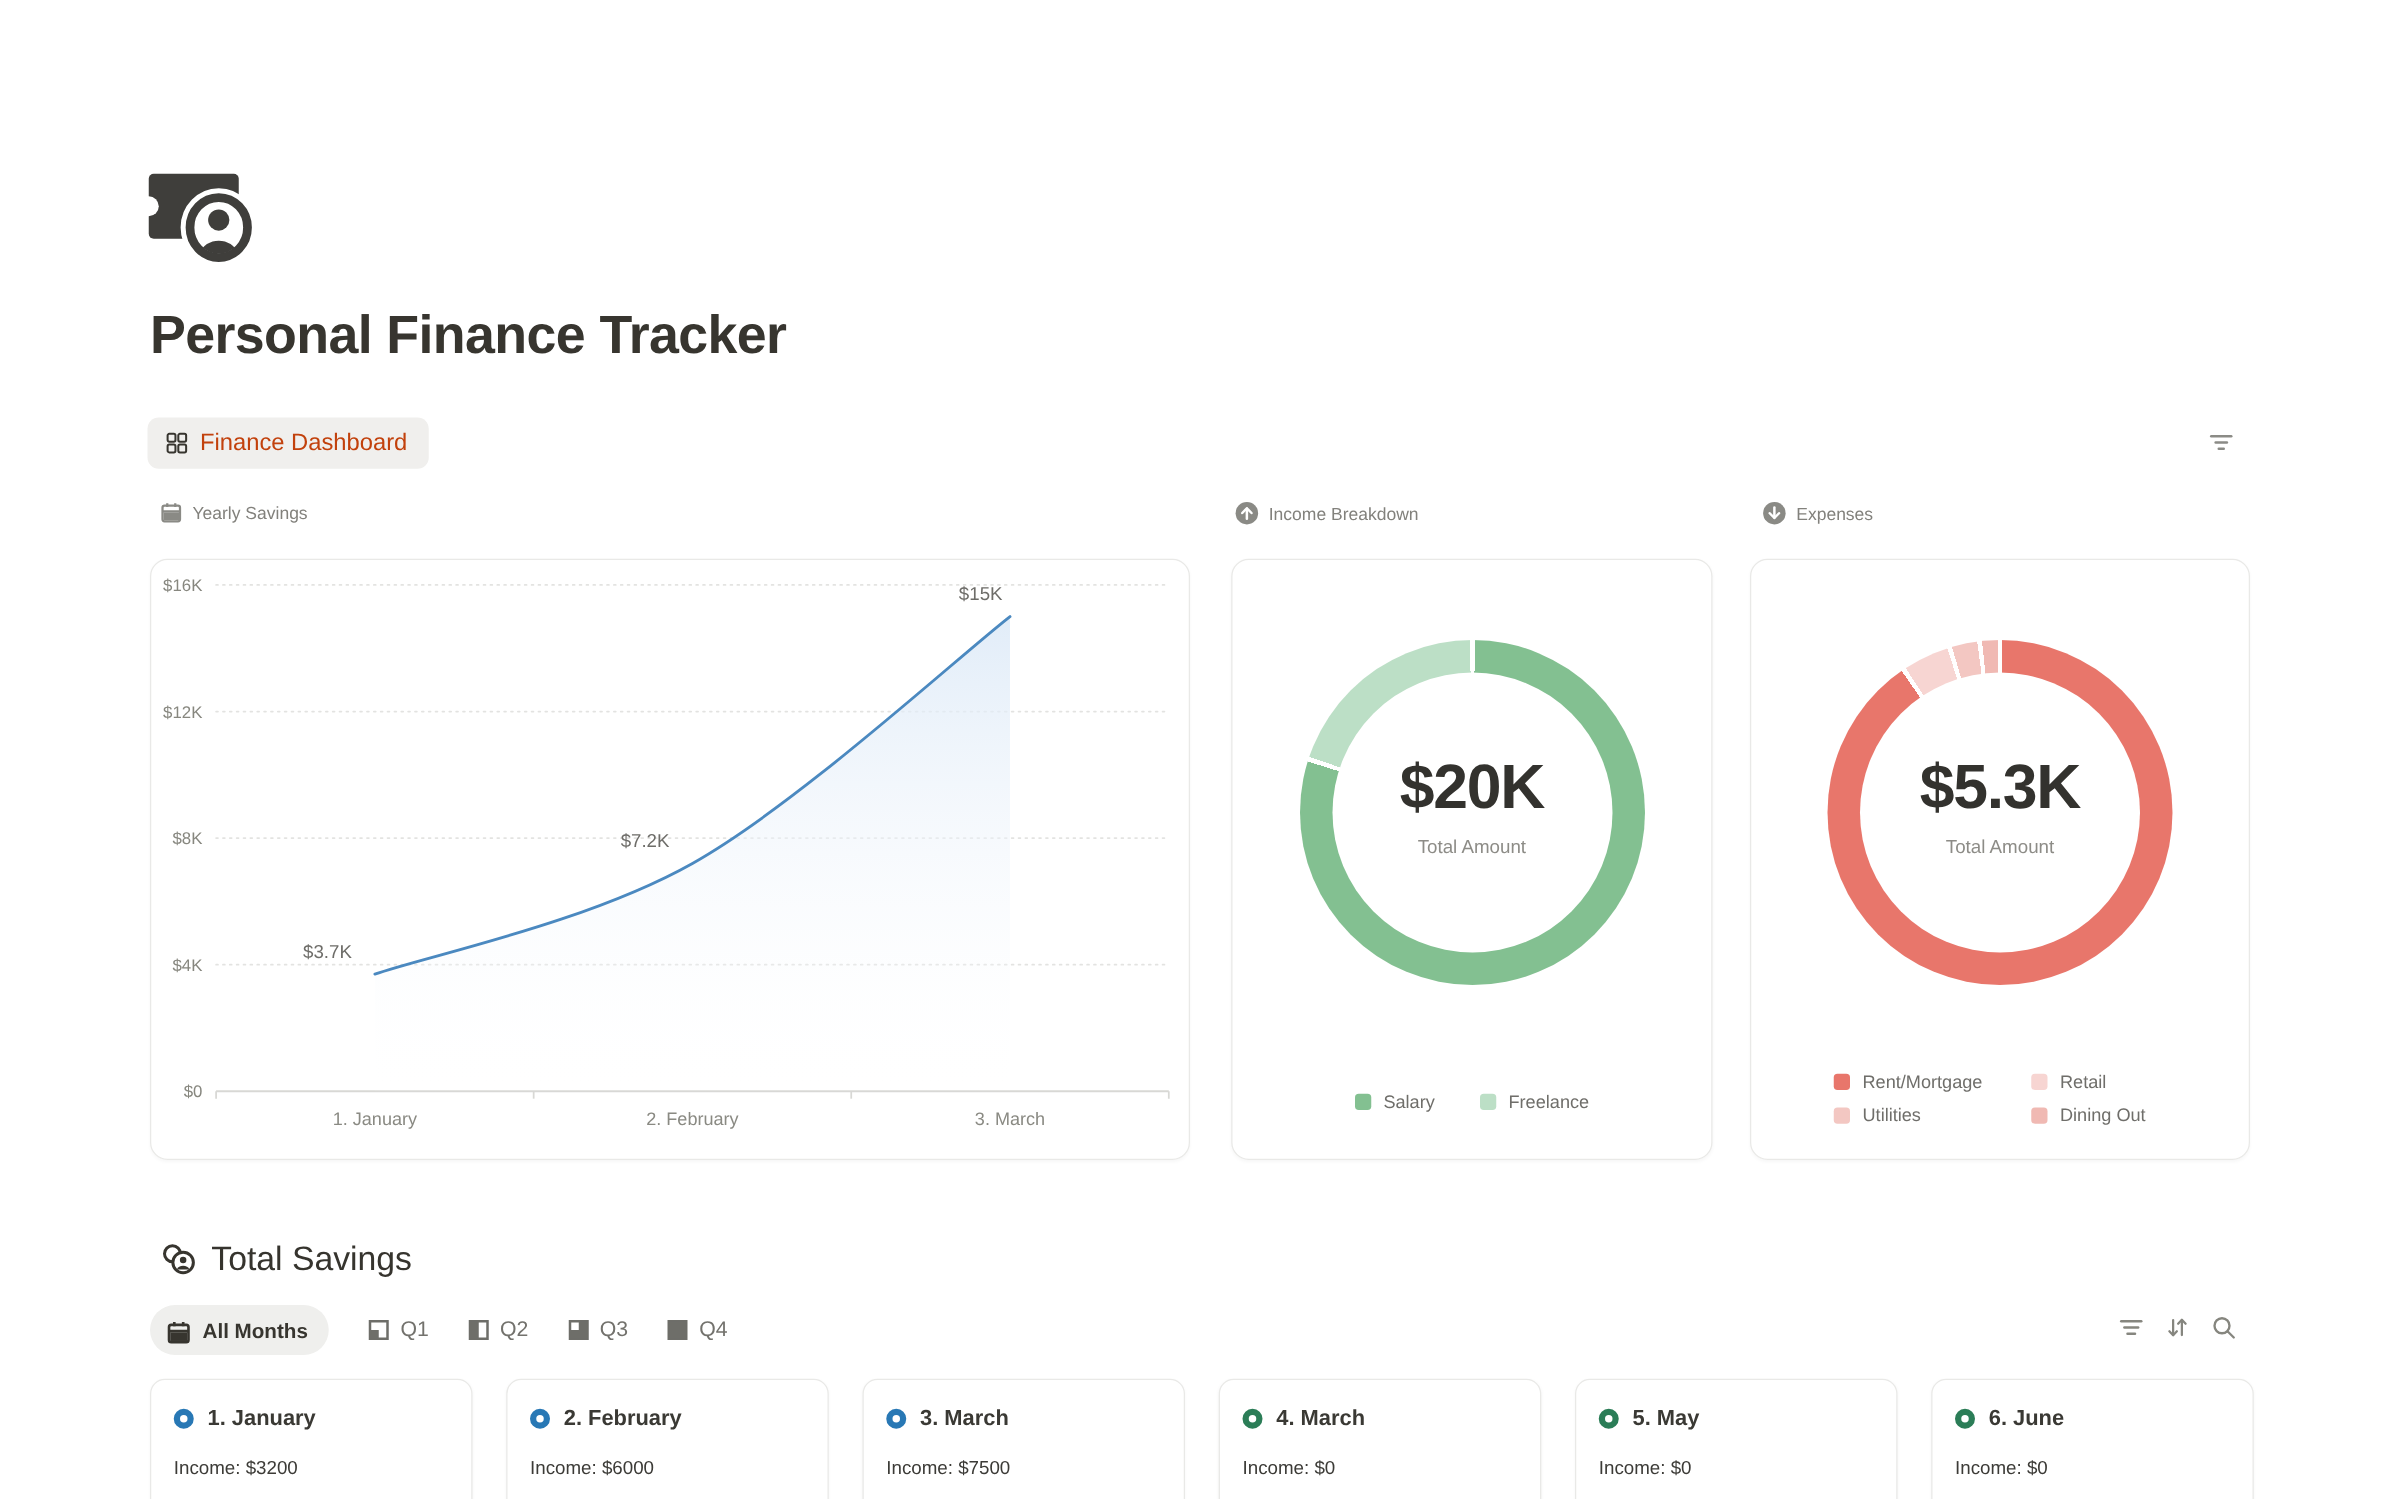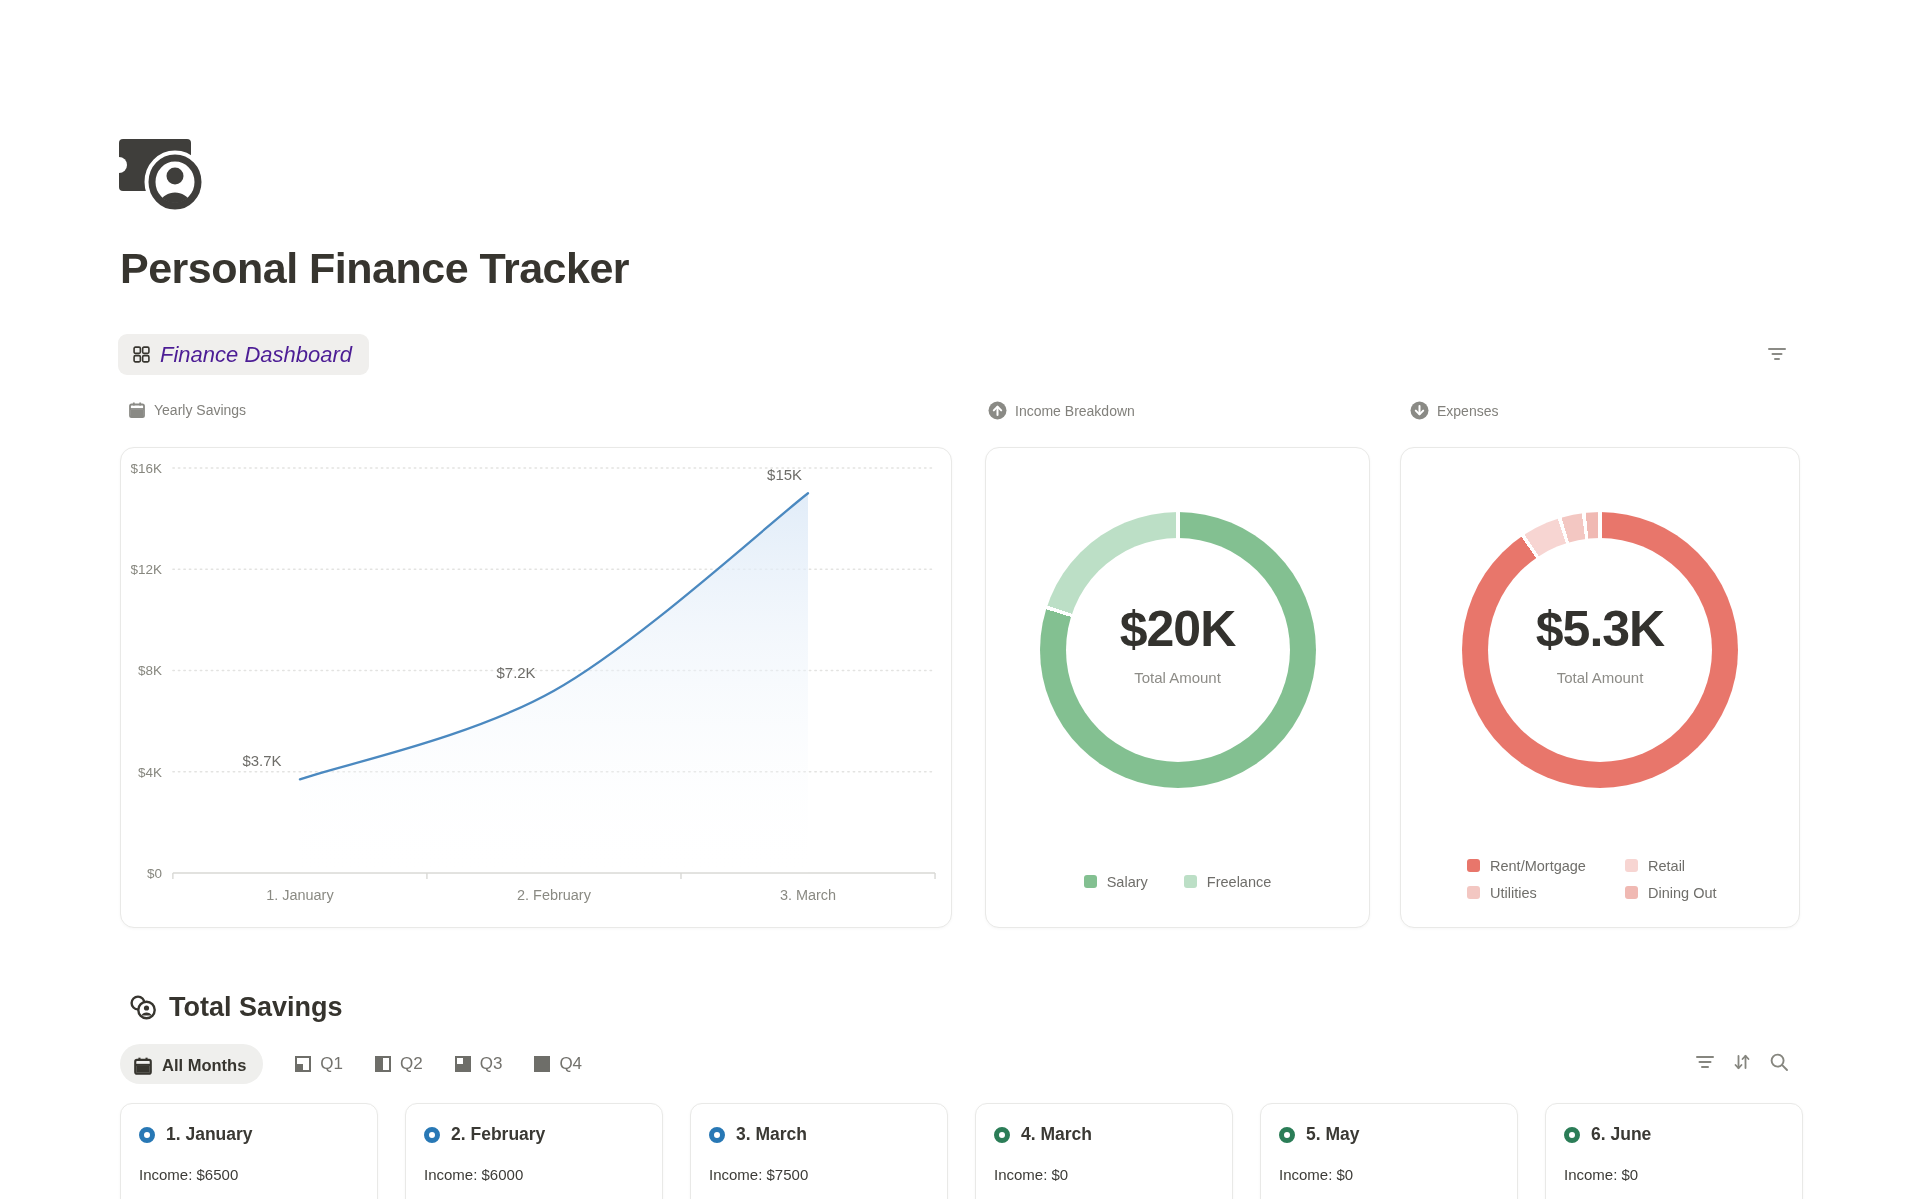--- a/index.html
+++ b/index.html
@@ -6,21 +6,21 @@
   html,body { width:1920px; height:1199px; overflow:hidden; background:#ffffff;
     font-family:"Liberation Sans", sans-serif; color:#37352f; }
   .stage { position:absolute; left:0; top:0; width:1920px; height:1199px;border-radius:15px; }
 
   
   .page-icon { position:absolute; left:117px; top:136px; width:92px; height:74px; }
   .page-title { position:absolute; left:120px; top:244px; font-size:43px; font-weight:700; letter-spacing:-0.5px; color:#37352f; }
 
   .view-pill { position:absolute; left:118px; top:334px; height:41px; display:inline-flex; align-items:center;
     gap:9px; padding:0 17px 0 14px; background:#f0efed; border-radius:9px; cursor:pointer; }
-  .view-pill .label { font-size:22px; font-weight:500; color:#4c1d95;font-style:italic; }
+  .view-pill .label { font-size:19px; font-weight:500; color:#c2410c; }
   .top-filter { position:absolute; left:1764px; top:341px; width:26px; height:26px; display:flex; align-items:center; justify-content:center; cursor:pointer; }
 
   
   .sec-label { position:absolute; top:401px; display:flex; align-items:center; gap:8px;
     font-size:14px; color:#82817c; }
   .sec-label.ys { left:128px; } .sec-label.ib { left:988px; } .sec-label.ex { left:1410px; }
 
   
   .card { position:absolute; top:447px; height:481px; background:#fff; border:1px solid #e9e9e7;
     border-radius:14px; box-shadow:0 1px 3px rgba(0,0,0,.035); }
@@ -36,21 +36,21 @@
   .donut-value { font-size:50px; font-weight:800; color:#33322e; letter-spacing:-1px; margin-top:-14px; }
   .donut-sub { font-size:15px; color:#8d8c87; margin-top:11px; }
 
   .legend-row { position:absolute; left:0; right:0; top:424px; display:flex; justify-content:center; gap:36px;align-items:center; }
   .legend-grid { position:absolute; left:66px; top:408px; display:grid; grid-template-columns:158px auto; row-gap:8px; }
   .legend-item { display:flex; align-items:center; gap:10px; font-size:14.5px; color:#6f6e6a; height:19px; }
   .legend-swatch { width:13px; height:13px; border-radius:3px; flex:0 0 auto; }
 
   
   .ts-head { position:absolute; left:128px; top:992px; display:flex; align-items:center; gap:11px; }
-  .ts-head .txt { font-size:27px; font-weight:700; color:#36342e; }
+  .ts-head .txt { font-size:27px; font-weight:400; color:#36342e; }
 
   .tabs-row { position:absolute; left:120px; top:1044px; height:40px; display:flex; align-items:center; }
   .tab-pill { display:inline-flex; align-items:center; gap:9px; height:40px; padding:3px 17px 0 13px;
     background:#efefed; border-radius:20px; cursor:pointer; }
   .tab-pill .label { font-size:16.5px; font-weight:600; color:#37352f; }
   .qtab { display:inline-flex; align-items:center; gap:7px; margin-left:30px; cursor:pointer; }
   .qtab .label { font-size:17px; color:#73726d; }
 
   .tabs-tools { position:absolute; top:1051px; left:1694px; display:flex; gap:15px; }
   .tabs-tools .tool { width:22px; height:22px; display:flex; align-items:center; justify-content:center; cursor:pointer; }
@@ -308,21 +308,21 @@
         </svg>
     </div>
   </div>
 
   <div id="month-cards">
       <div class="month-card" style="left: 120px;">
         <div class="month-head">
          <span class="month-dot" style="border-color:#2878b5"></span>
          <span class="month-title">1. January</span>
        </div>
-       <div class="month-income">Income: $6500</div>
+       <div class="month-income">Income: $3200</div>
       </div>
       <div class="month-card" style="left: 405px;">
         <div class="month-head">
          <span class="month-dot" style="border-color:#2878b5"></span>
          <span class="month-title">2. February</span>
        </div>
        <div class="month-income">Income: $6000</div>
       </div>
       <div class="month-card" style="left: 690px;">
         <div class="month-head">

